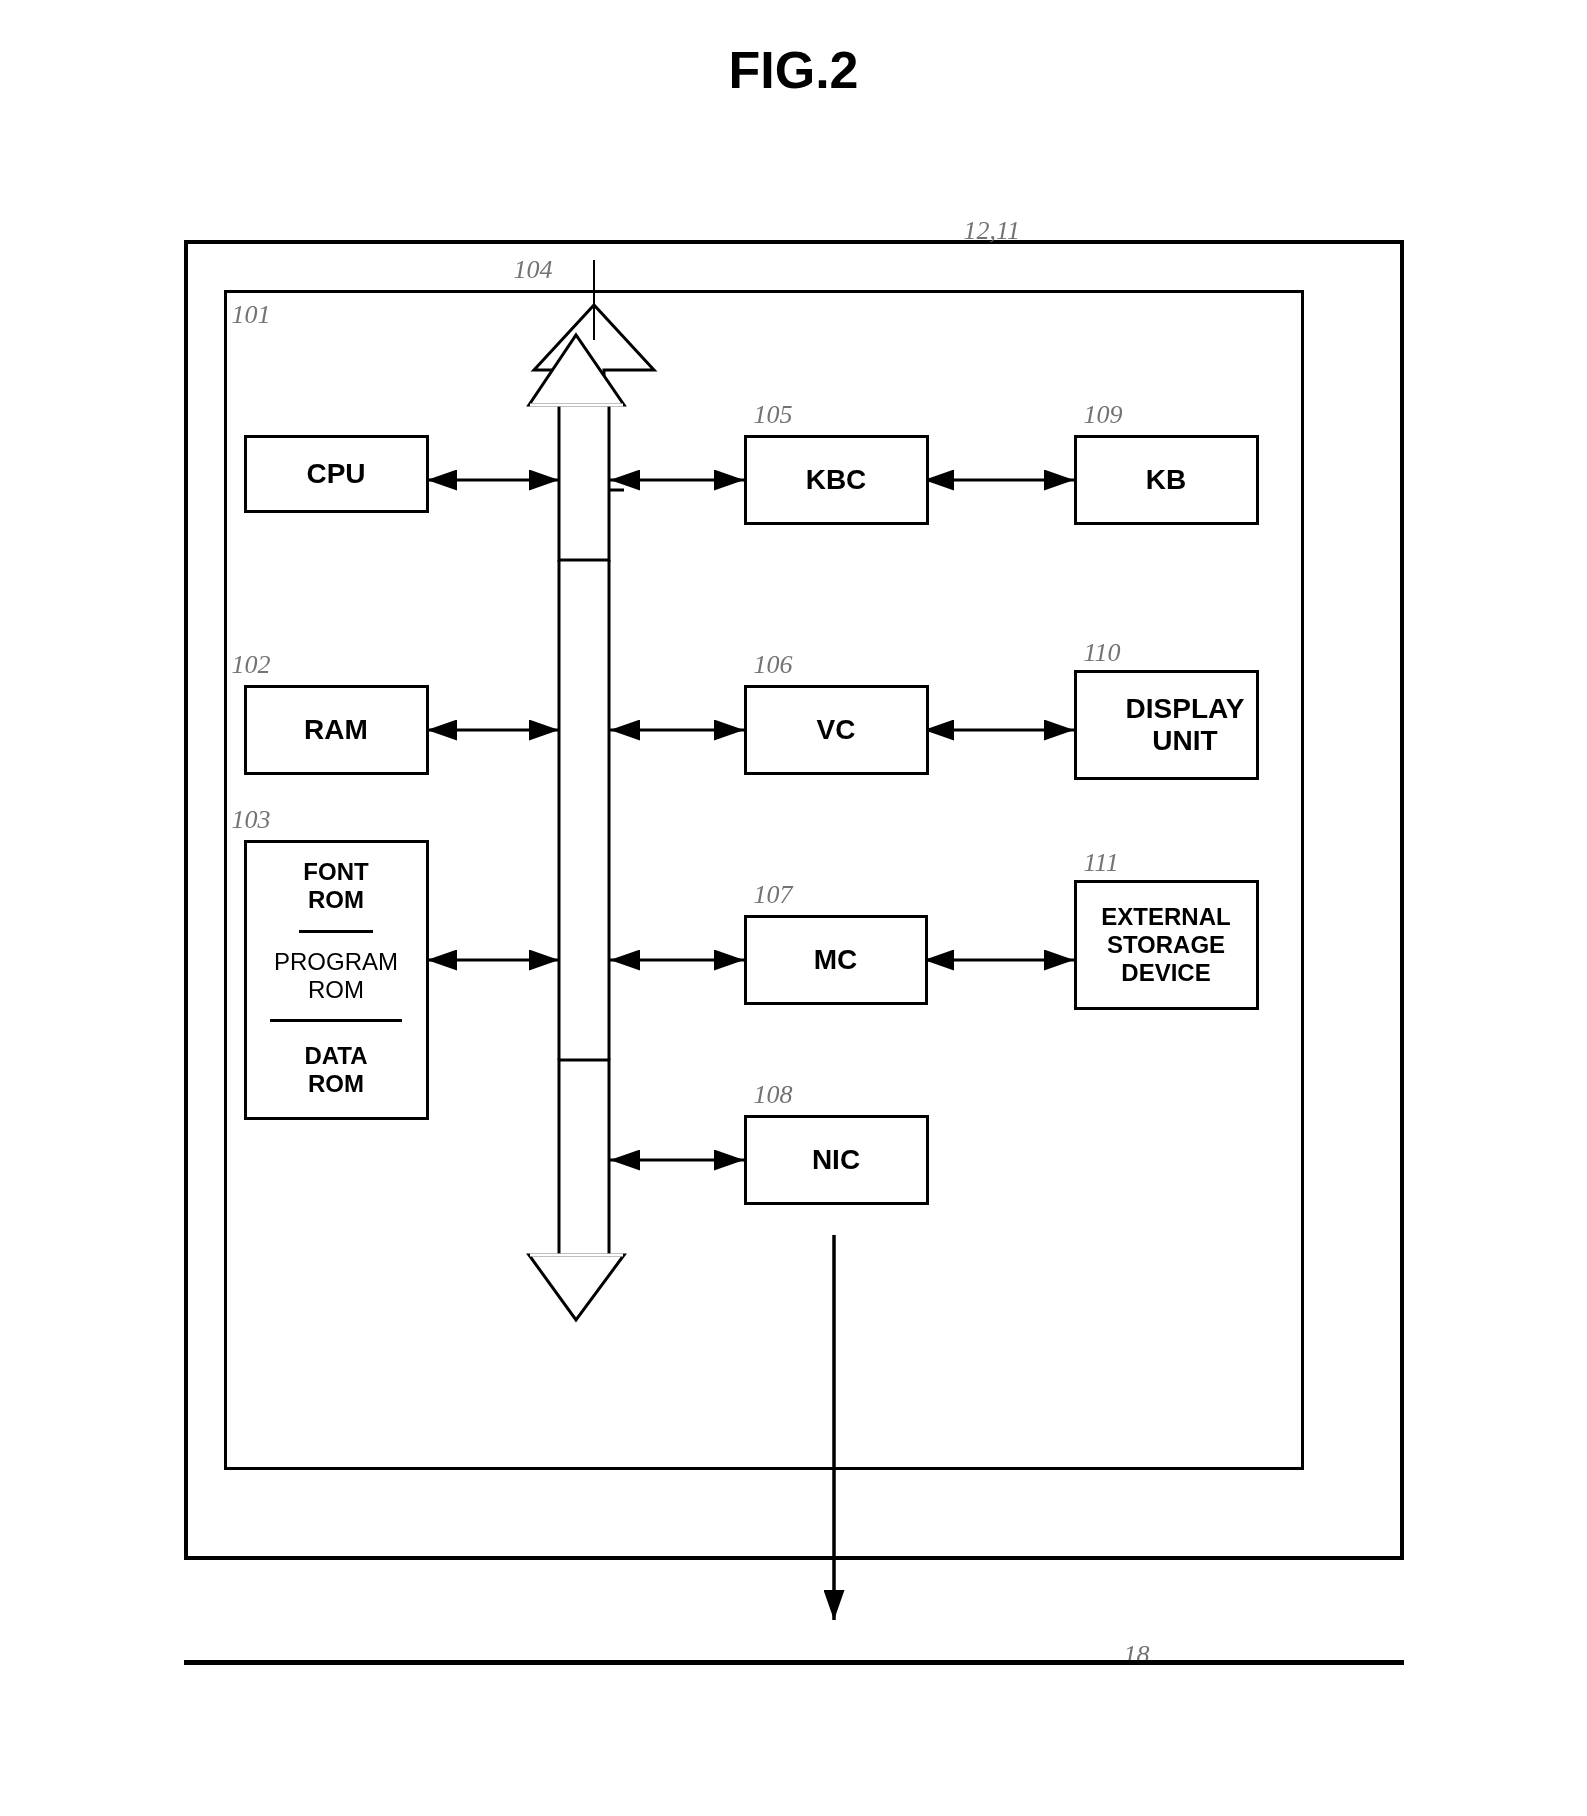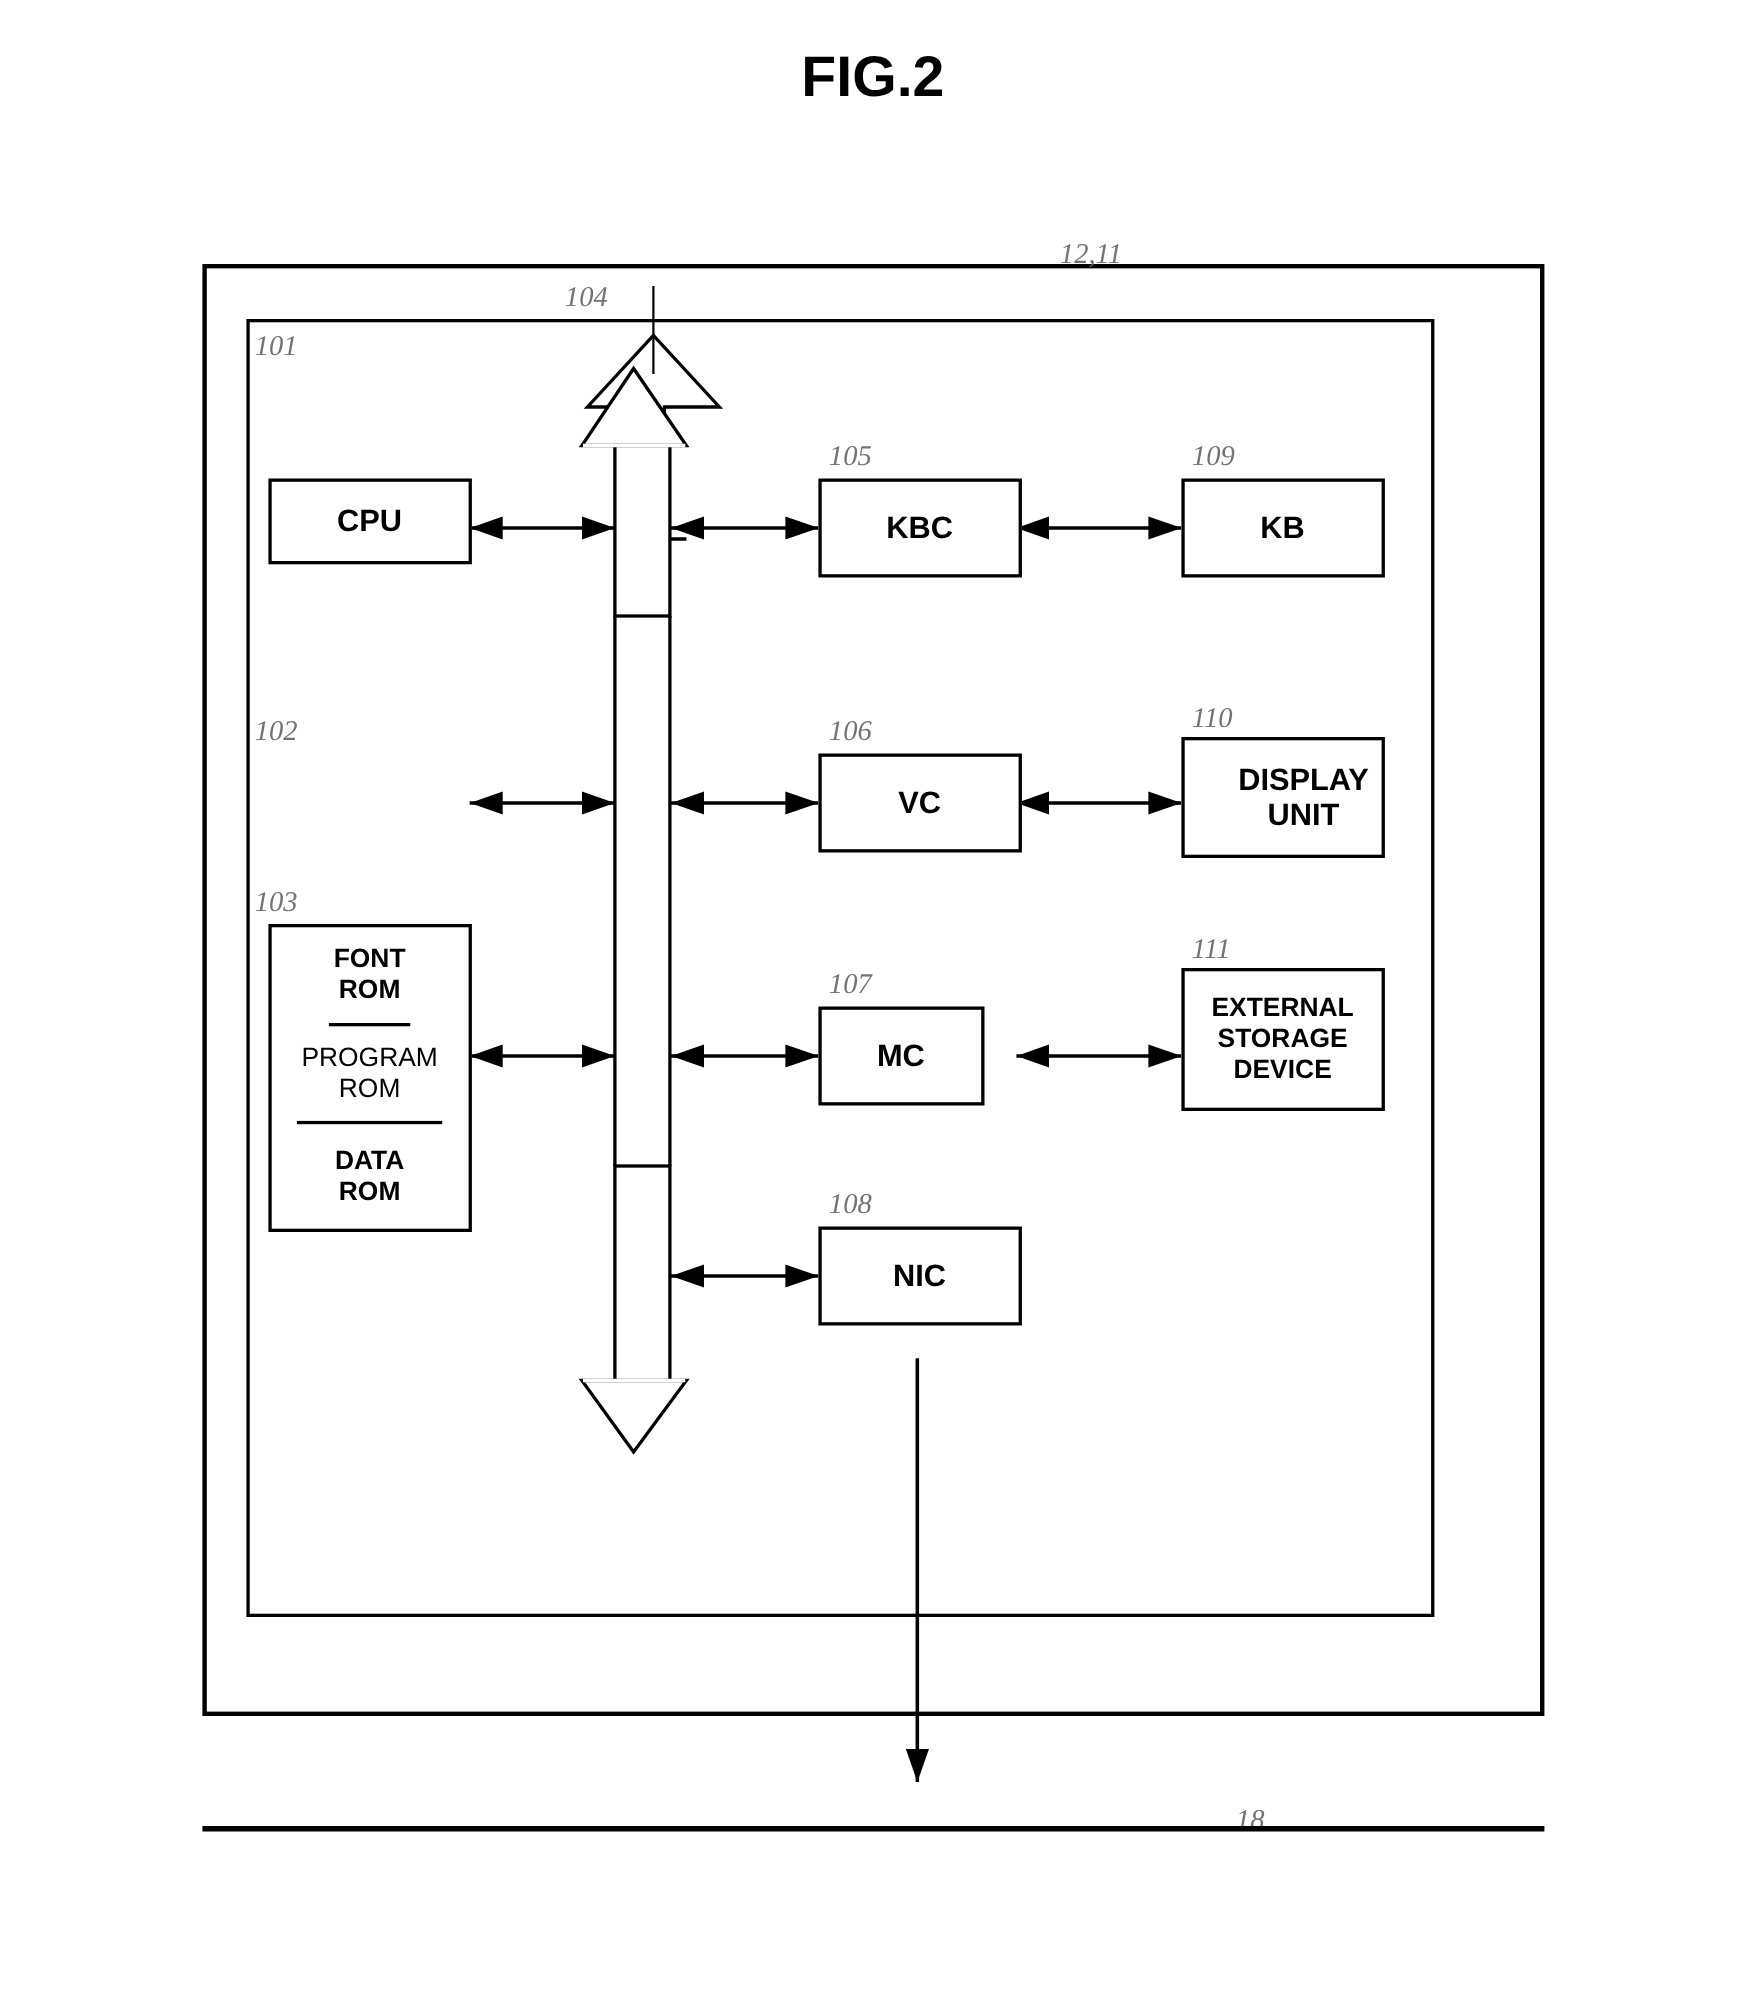--- a/index.html
+++ b/index.html
@@ -148,20 +148,23 @@
   <div class="inner-box"></div>
 
   <div class="label" style="top:56px; left:820px;">12,11</div>
   <div class="label" style="top:140px; left:88px;">101</div>
   <div class="label" style="top:95px; left:370px;">104</div>
 
   <div class="comp-box" style="top:275px; left:100px; width:185px; height:78px;">
     <span>CPU</span>
   </div>
 
+  <div class="comp-box" style="top:525px; left:100px; width:185px; height:90px;">
+    <span>RAM</span>
+  </div>
 
   <div class="comp-box" style="top:680px; left:100px; width:185px; height:280px; flex-direction:column; align-items:center; justify-content:flex-start; padding:0; gap:0;">
     <div style="border-bottom:3px solid #000; padding:8px 4px; text-align:center; font-size:24px; font-weight:bold; font-family:Arial,sans-serif; flex:1; display:flex; align-items:center; justify-content:center;">FONT<br>ROM</div>
     <div style="border-bottom:3px solid #000; padding:8px 4px; text-align:center; font-size:24px; font-weight:normal; font-family:Arial,sans-serif; flex:1; display:flex; align-items:center; justify-content:center;">PROGRAM<br>ROM</div>
     <div style="padding:12px 4px; text-align:center; font-size:24px; font-weight:bold; font-family:Arial,sans-serif; flex:1; display:flex; align-items:center; justify-content:center;">DATA<br>ROM</div>
   </div>
 
   <div class="label" style="top:490px; left:88px;">102</div>
 
   <div class="label" style="top:645px; left:88px;">103</div>
@@ -171,21 +174,21 @@
   </div>
 
   <div class="label" style="top:240px; left:610px;">105</div>
 
   <div class="comp-box" style="top:525px; left:600px; width:185px; height:90px;">
     <span>VC</span>
   </div>
 
   <div class="label" style="top:490px; left:610px;">106</div>
 
-  <div class="comp-box" style="top:755px; left:600px; width:151px; height:90px;">
+  <div class="comp-box" style="top:755px; left:600px; width:184px; height:90px;">
     <span>MC</span>
   </div>
 
   <div class="label" style="top:720px; left:610px;">107</div>
 
   <div class="comp-box" style="top:955px; left:600px; width:185px; height:90px;justify-content:center;">
     <span>NIC</span>
   </div>
 
   <div class="label" style="top:920px; left:610px;">108</div>

